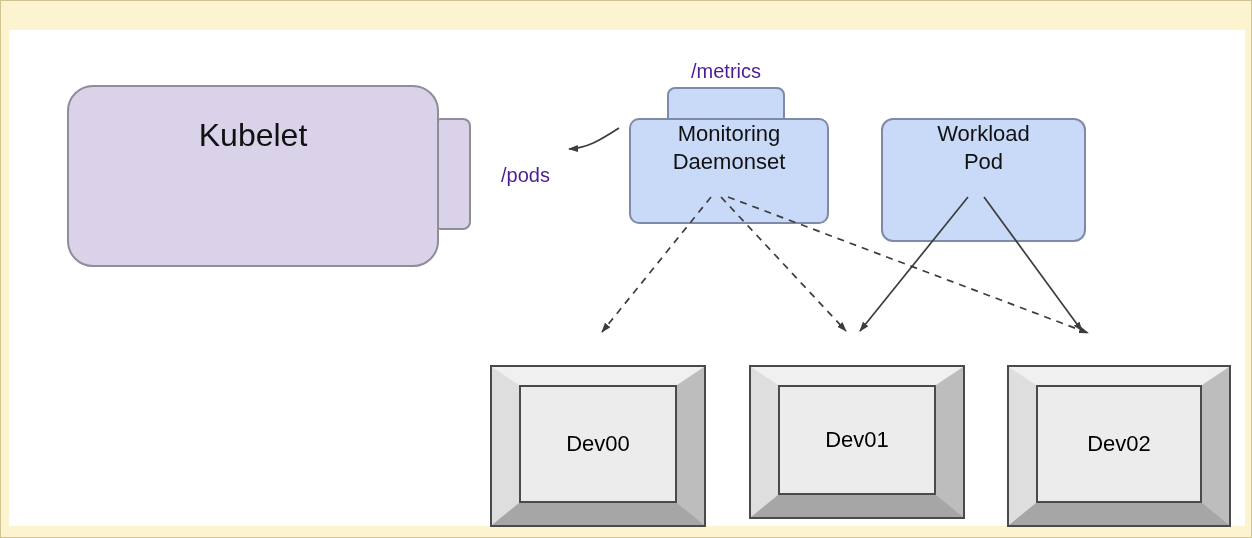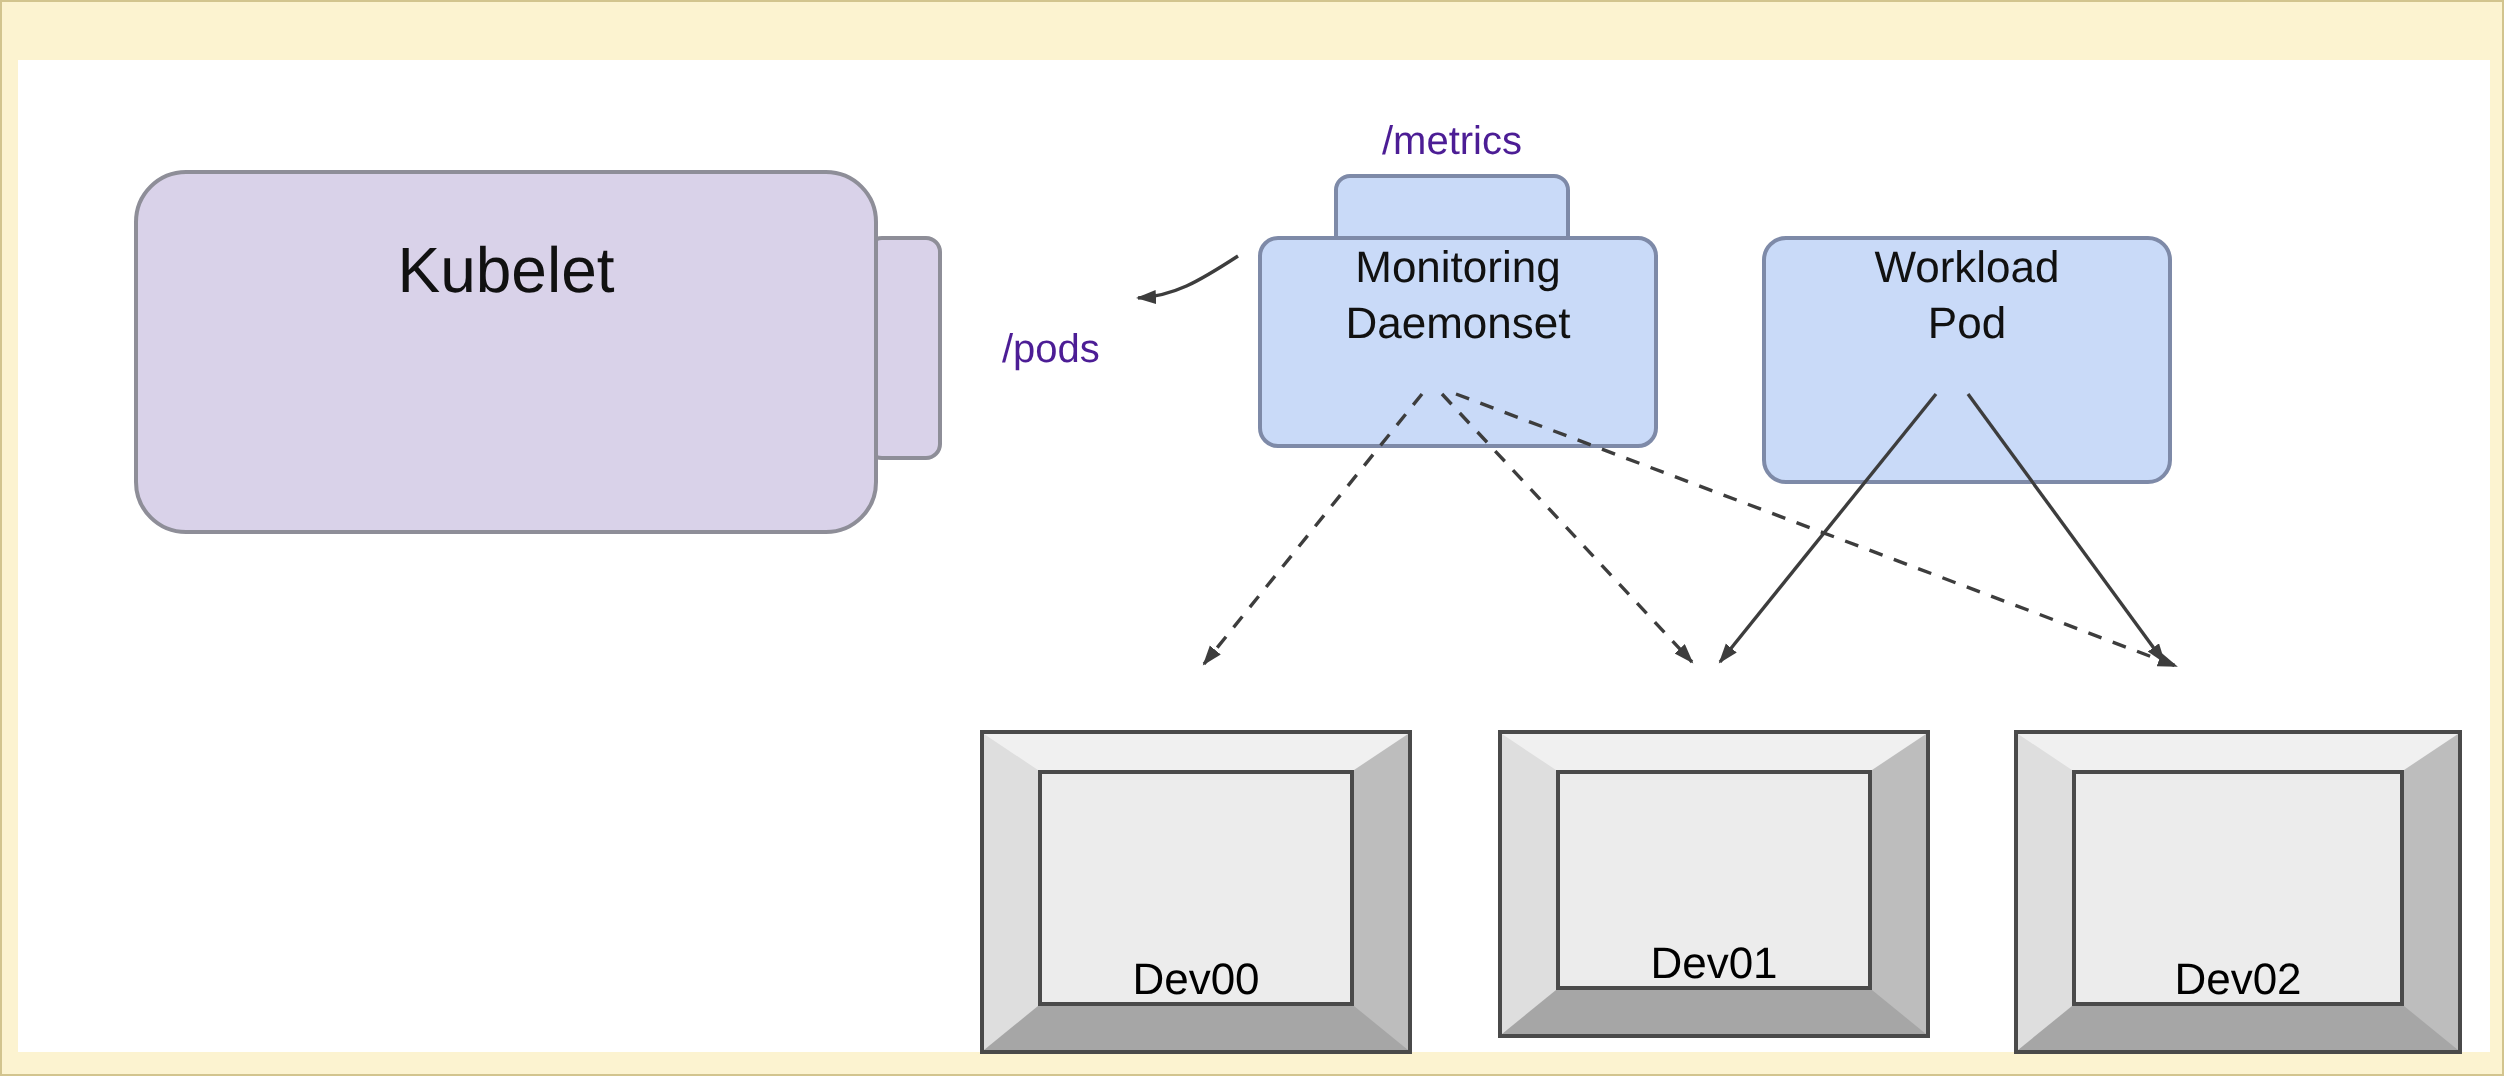--- a/index.html
+++ b/index.html
@@ -78,21 +78,21 @@
   
   .dev {
     position: absolute;
     border-style: solid;
     border-width: 18px 27px 22px 27px;
     border-color: #f0f0f0 #bdbdbd #a6a6a6 #dedede;
     background: #ececec;
     outline: 2px solid #4a4a4a;
     box-shadow: inset 0 0 0 2px #4a4a4a;
     display: flex;
-    align-items: flex-end;
+    align-items: center;
     justify-content: center;
     font-size: 22px;
     z-index: 2;
   }
   .dev00 { left: 483px;  top: 337px; width: 212px; height: 158px; }
   .dev01 { left: 742px;  top: 337px; width: 212px; height: 150px; }
   .dev02 { left: 1000px; top: 337px; width: 220px; height: 158px; }
 
   .edges {
     position: absolute;

